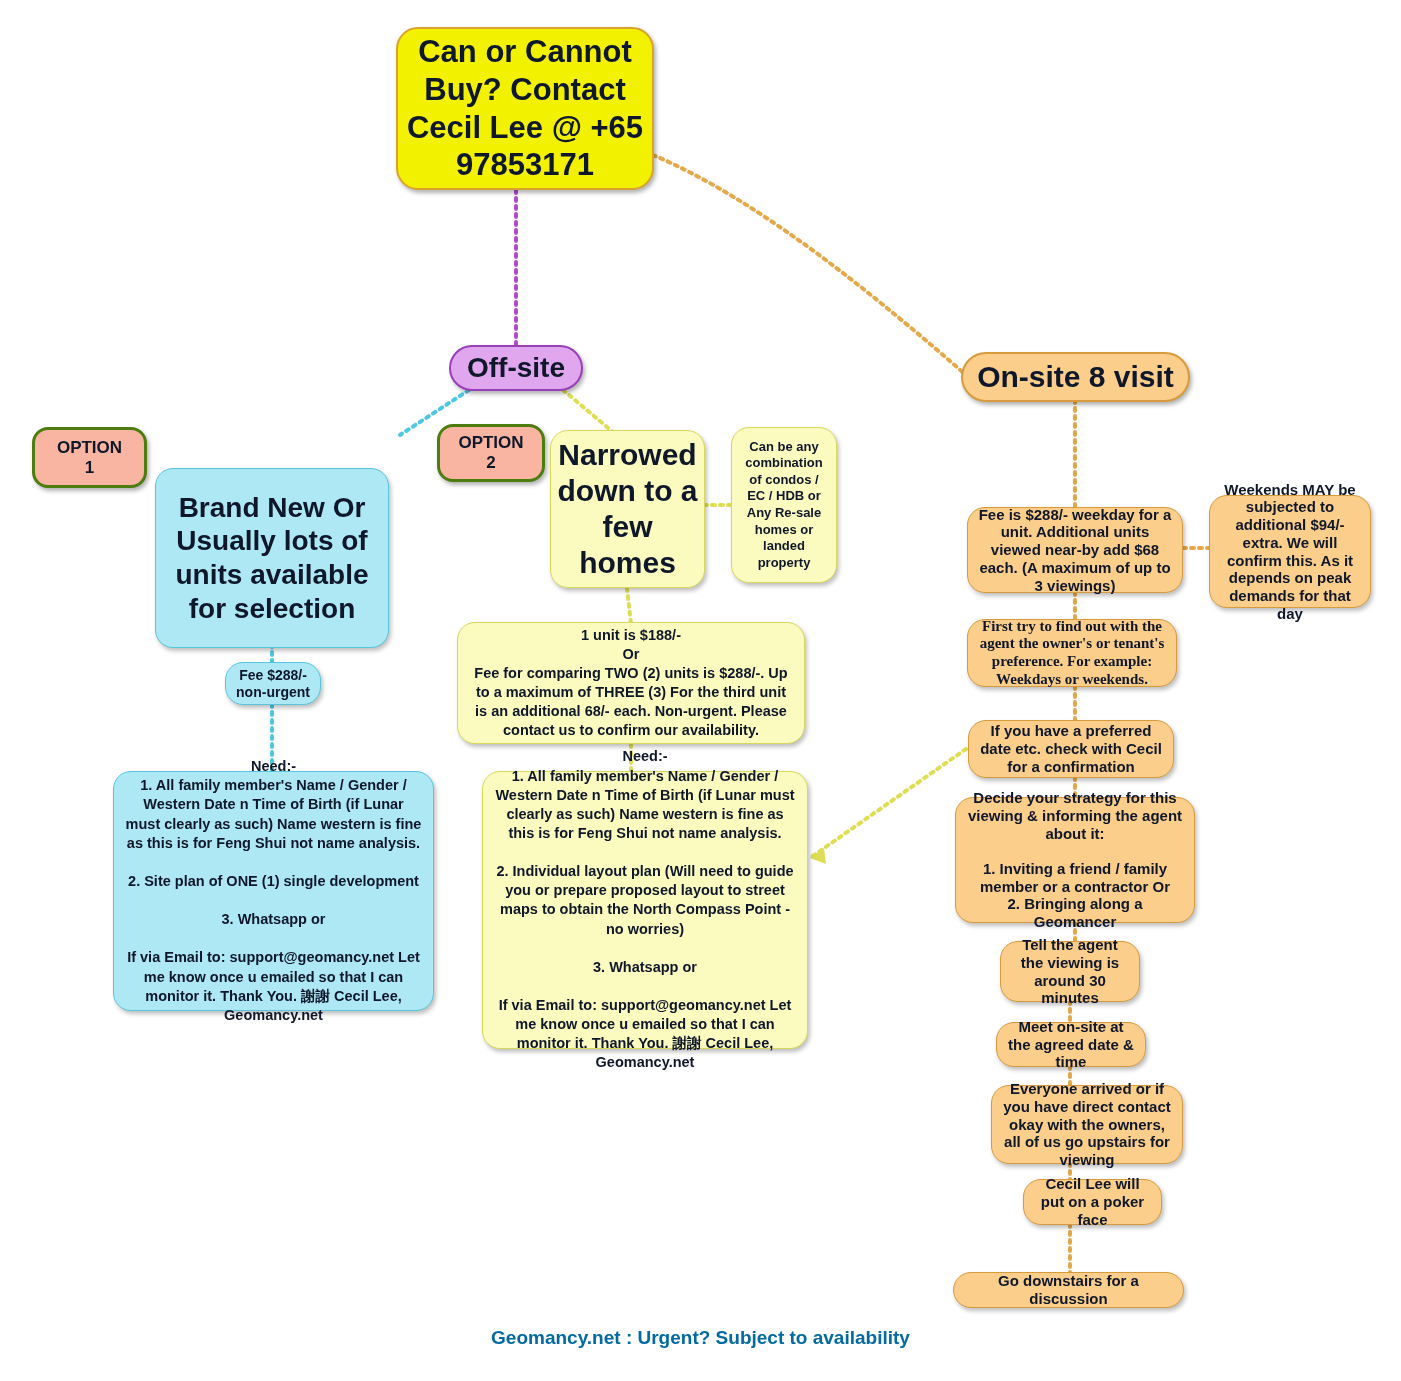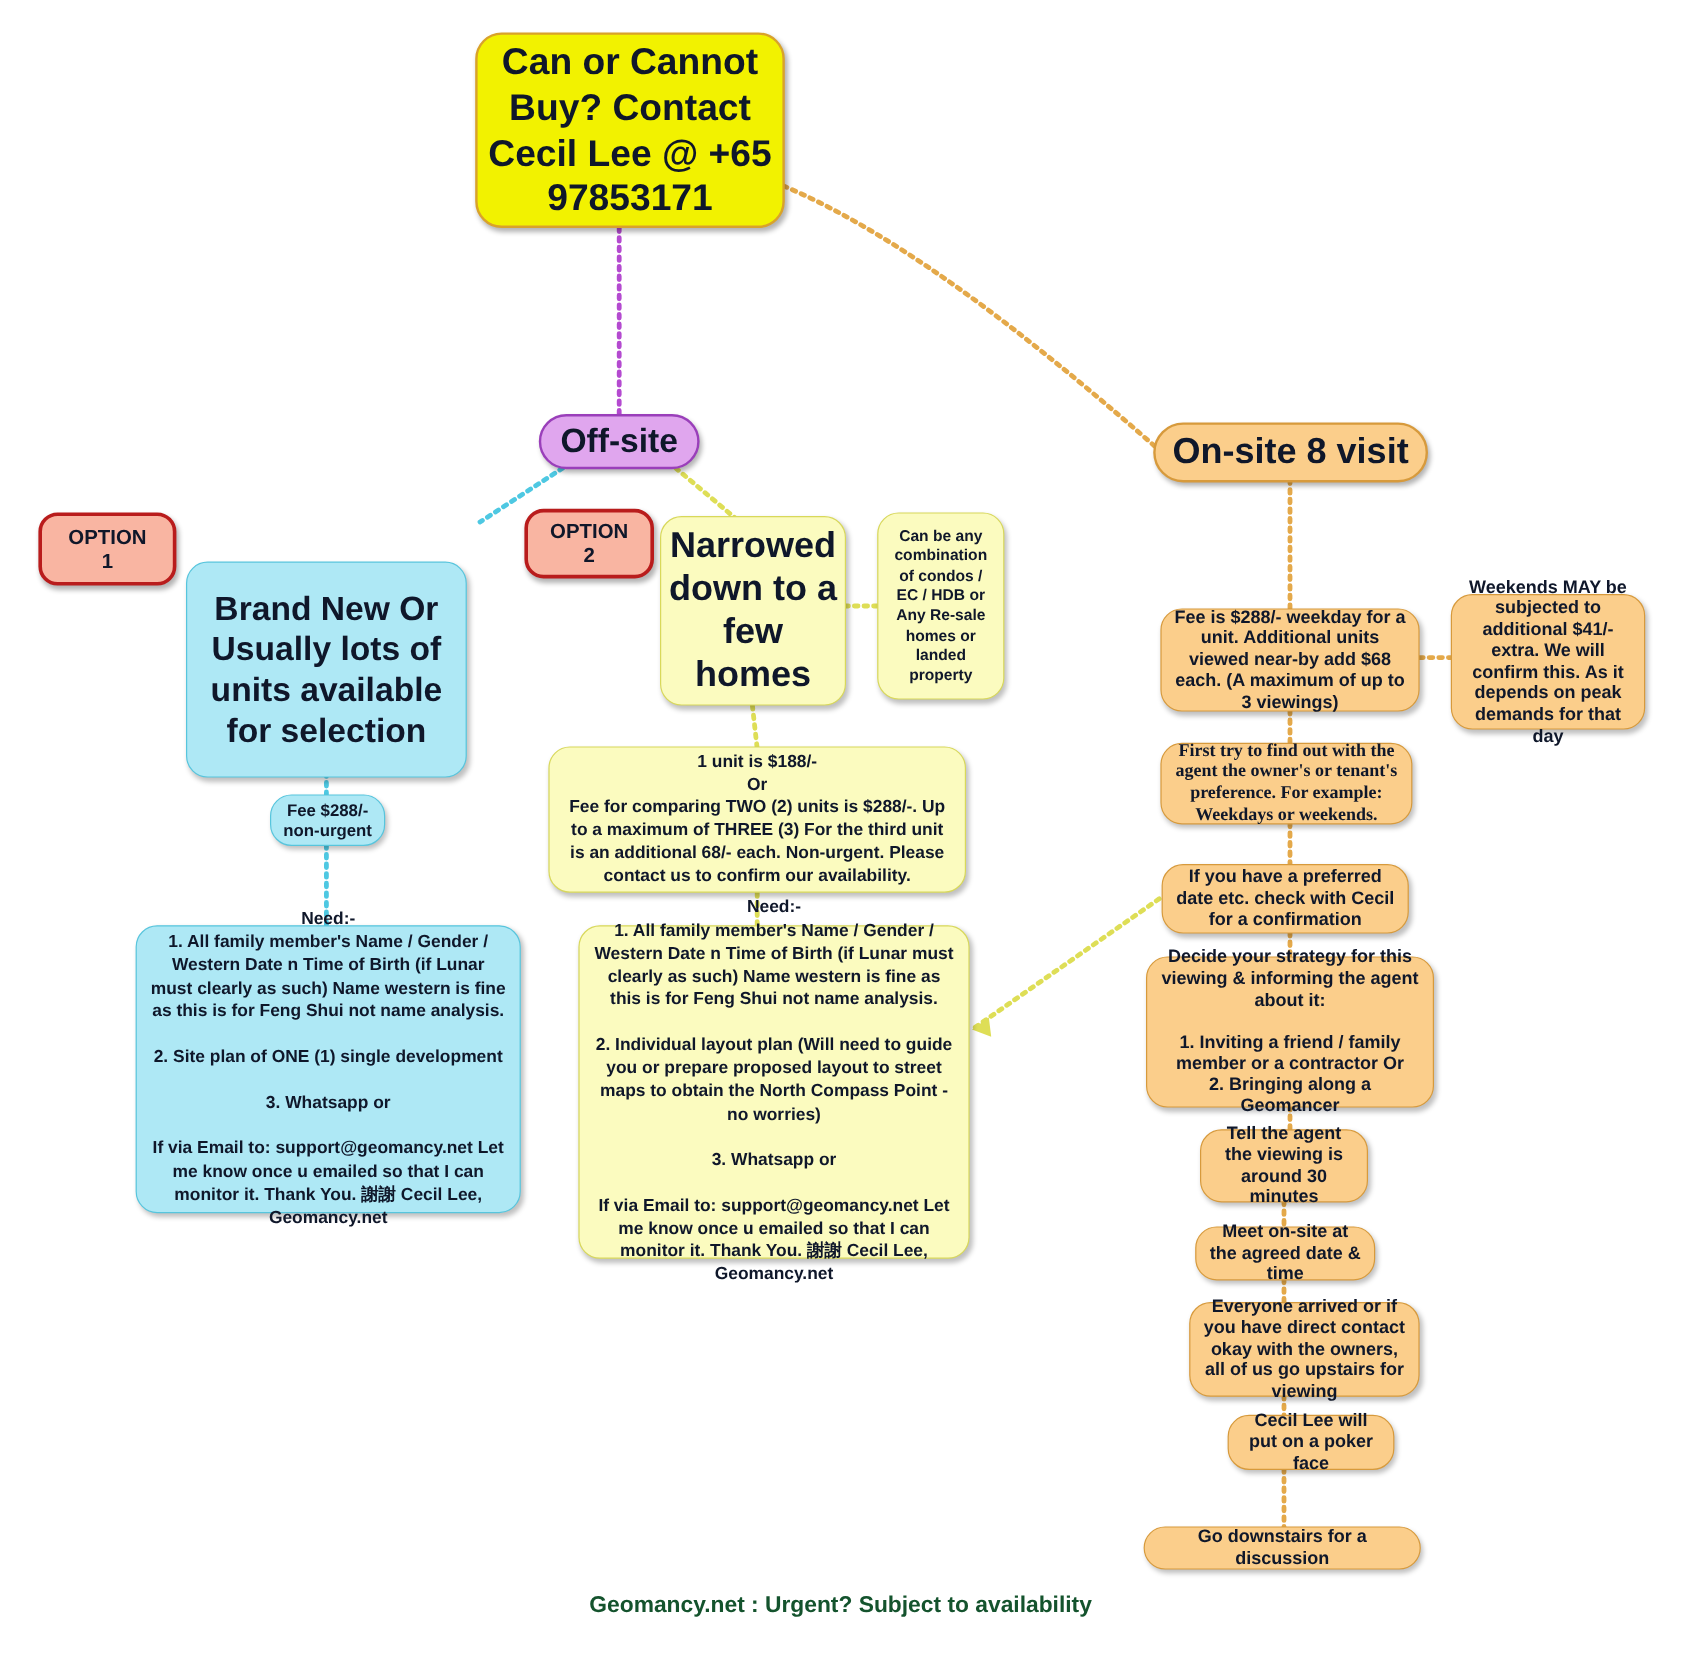--- a/index.html
+++ b/index.html
@@ -56,21 +56,21 @@
   }
   .n-onsite {
     background: #fbce8b;
     border: 2px solid #d79a3c;
     border-radius: 26px;
     font-size: 30px;
     box-shadow: 2px 3px 4px rgba(0,0,0,0.30);
   }
   .n-option {
     background: #f9b5a2;
-    border: 3px solid #b91c1c;
+    border: 3px solid #4d7c0f;
     border-radius: 16px;
     font-size: 17px;
     line-height: 1.15;
     box-shadow: 2px 3px 4px rgba(0,0,0,0.30);
   }
   .n-blue {
     background: #aee8f5;
     border: 1.5px solid #57c5dd;
     border-radius: 18px;
     box-shadow: 2px 3px 4px rgba(0,0,0,0.25);
@@ -100,21 +100,21 @@
   .t-body  { font-size: 14.5px; padding: 9px 11px; line-height: 1.32; }
   .t-tiny  { font-size: 13px; padding: 6px 14px; line-height: 1.28; }
 
   .footer {
     position: absolute;
     left: 0;
     width: 1401px;
     text-align: center;
     font-size: 19px;
     font-weight: bold;
-    color: #14532d;
+    color: #0369a1;
   }
 </style>
 </head>
 <body>
 
 <div id="canvas">
 
   <svg class="connectors" viewBox="0 0 1401 1381">
 
     <path d="M 516 190 L 516 345" stroke="#b44ad0" stroke-width="4" stroke-dasharray="3,5" fill="none" stroke-linecap="round"></path>
@@ -186,21 +186,21 @@
 
   <div class="node n-yellow t-body" style="left:482px; top:771px; width:326px; height:278px;">Need:-
 1. All family member's Name / Gender / Western Date n Time of Birth (if Lunar must clearly as such) Name western is fine as this is for Feng Shui not name analysis.
 
 2. Individual layout plan (Will need to guide you or prepare proposed layout to street maps to obtain the North Compass Point - no worries)
 
 3. Whatsapp or
 
 If via Email to: support@geomancy.net Let me know once u emailed so that I can monitor it. Thank You. 謝謝 Cecil Lee, Geomancy.net</div>
 
-  <div class="node n-orange t-mid" style="left:1209px; top:495px; width:162px; height:113px;">Weekends MAY be subjected to additional $41/- extra. We will confirm this. As it depends on peak demands for that day</div>
+  <div class="node n-orange t-mid" style="left:1209px; top:495px; width:162px; height:113px;">Weekends MAY be subjected to additional $94/- extra. We will confirm this. As it depends on peak demands for that day</div>
 
   <div class="node n-orange t-mid" style="left:967px; top:507px; width:216px; height:86px;">Fee is $288/- weekday for a unit. Additional units viewed near-by add $68 each. (A maximum of up to 3 viewings)</div>
 
   <div class="node n-orange t-mid" style="left:967px; top:619px; width:210px; height:68px;font-family:Liberation Serif, serif;">First try to find out with the agent the owner's or tenant's preference. For example: Weekdays or weekends.</div>
 
   <div class="node n-orange t-mid" style="left:968px; top:720px; width:206px; height:58px;">If you have a preferred date etc. check with Cecil for a confirmation</div>
 
   <div class="node n-orange t-mid" style="left:955px; top:797px; width:240px; height:126px;">Decide your strategy for this viewing &amp; informing the agent about it:
 
 1. Inviting a friend / family member or a contractor Or

